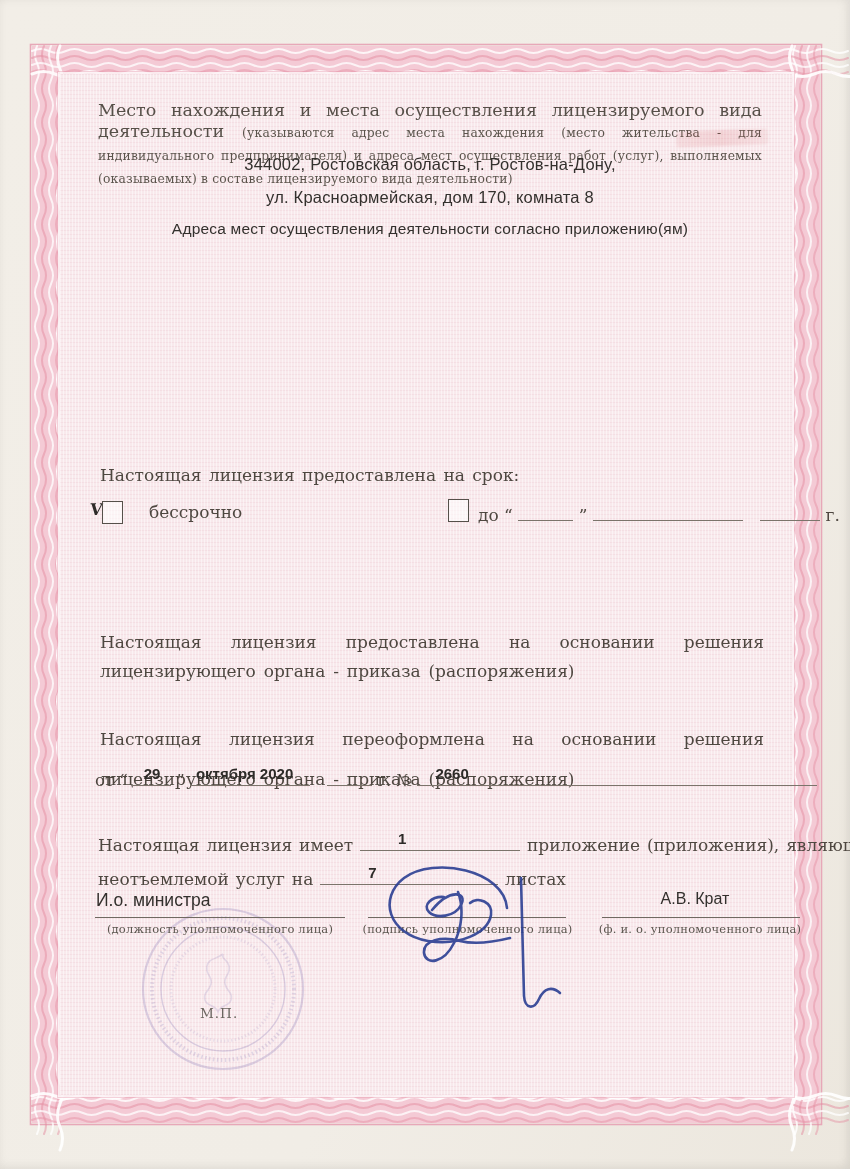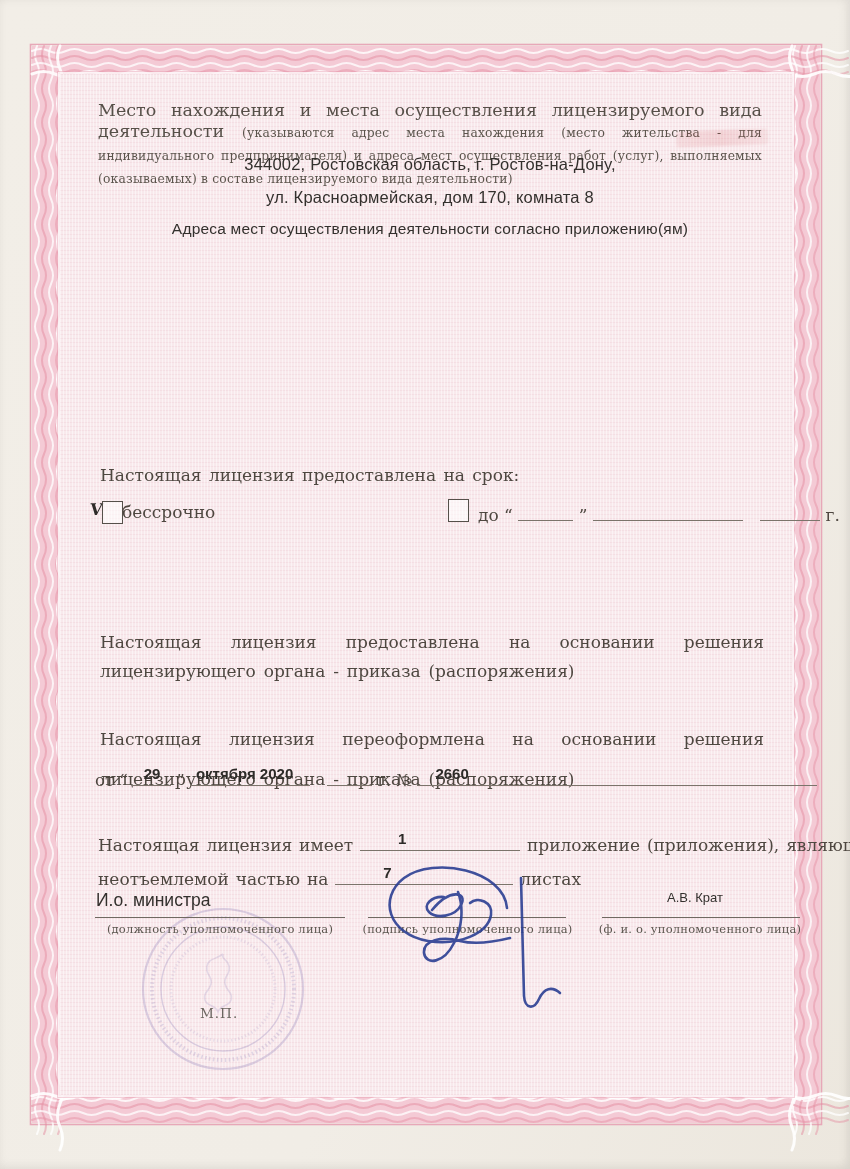--- a/index.html
+++ b/index.html
@@ -32,21 +32,21 @@
 
   .addr{left:98px;width:664px;text-align:center;font-size:16.5px;letter-spacing:.2px;}
   .addr1{top:155px;} .addr2{top:188px;} .addr3{top:220px;font-size:15.5px;}
 
   .term-head{left:100px;top:465px;font-size:17px;word-spacing:2px;}
 
   .chkrow{left:88px;top:498px;width:724px;height:28px;}
   .vmark{position:absolute;left:2px;top:2px;font:700 16px "DejaVu Serif",serif;color:#2e2c2a;transform:skewX(-6deg);}
   .cbox{position:absolute;width:19px;height:21px;border:1.3px solid #55504a;background:rgba(255,255,255,0.55);}
   .cbox1{left:14px;top:3px;} .cbox2{left:360px;top:1px;}
-  .chklabel{position:absolute;left:34px;top:4px;font-size:17px;color:#4e4740;}
+  .chklabel{position:absolute;left:61px;top:4px;font-size:17px;color:#4e4740;}
   .dorow{position:absolute;left:390px;top:4px;font-size:17px;color:#4e4740;white-space:nowrap;text-align:center;}
   .blank{display:inline-block;border-bottom:1.2px solid #7b746b;height:1.05em;position:relative;vertical-align:baseline;}
   .w38{width:38px;} .w55{width:55px;} .w120{width:120px;} .w150{width:150px;}
   .w157{width:157px;} .w45{width:45px;} .w60{width:60px;} .w345{width:345px;}
   .w400{width:400px;} .w160{width:160px;} .w178{width:178px;}
   .gap12{display:inline-block;width:12px;} .gap16{display:inline-block;width:16px;}
 
   .fineprint{left:352px;top:527px;width:446px;text-align:justify;font-size:12px;line-height:14.8px;color:#55504b;letter-spacing:.3px;word-spacing:3px;}
 
   .para{left:100px;width:664px;text-align:justify;font-size:17px;color:#4e4740;word-spacing:2.5px;}
@@ -56,21 +56,21 @@
   .otrow{left:95px;width:710px;font-size:16.5px;color:#4e4740;white-space:nowrap;}
   .otrow1{top:668px;} .otrow2{top:768px;}
   .fill{position:absolute;bottom:3px;font-family:"Liberation Sans",sans-serif;font-weight:700;font-size:15px;color:#2d2b28;white-space:nowrap;}
   .fill-center{left:50%;transform:translateX(-50%);}
   .fill-left{left:6px;}
 
   .annex{left:98px;width:700px;font-size:17px;color:#4e4740;white-space:nowrap;word-spacing:1.5px;}
   .annexA{top:820px;margin-top:12px;} .annexB{top:866px;}
 
   .sig-name-left{left:96px;top:890px;font-size:17.5px;}
-  .sig-name-right{left:590px;top:890px;width:210px;text-align:center;font-size:13px;}
+  .sig-name-right{left:590px;top:890px;width:210px;text-align:center;font-size:16px;}
   .sigline{border-top:1.3px solid #6f6961;height:0;}
   .lineL{left:95px;top:917px;width:250px;} .lineC{left:368px;top:917px;width:198px;} .lineR{left:602px;top:917px;width:198px;}
   .cap{top:922px;text-align:center;font-size:11.5px;color:#5a544d;letter-spacing:.2px;}
   .capL{left:95px;width:250px;} .capC{left:345px;width:245px;} .capR{left:580px;width:240px;}
 
   .mp{left:200px;top:976px;font-size:13.5px;color:#6b655f;letter-spacing:1px;margin-top:29px;}
 
   .stamp-svg{position:absolute;left:128px;top:896px;z-index:1;}
   .sign-svg{position:absolute;left:372px;top:846px;z-index:5;}
 
@@ -159,21 +159,21 @@
       <span>г. №</span>
       <span class="blank w400"><b class="fill" style="left:18px;">2660</b></span>
     </div>
 
     <div class="abs annex annexA serif">
       <span>Настоящая лицензия имеет</span>
       <span class="blank w160"><b class="fill" style="left:38px;">1</b></span>
       <span>приложение (приложения), являющееся ее</span>
     </div>
     <div class="abs annex annexB serif">
-      <span>неотъемлемой частью на</span>
+      <span>неотъемлемой услуг на</span>
       <span class="blank w178"><b class="fill" style="left:48px;">7</b></span>
       <span>листах</span>
     </div>
 
     <div class="abs sig-name-left sansb">И.о. министра</div>
     <div class="abs sigline lineL"></div>
     <div class="abs cap capL serif">(должность уполномоченного лица)</div>
 
     <div class="abs sigline lineC"></div>
     <div class="abs cap capC serif">(подпись уполномоченного лица)</div>

